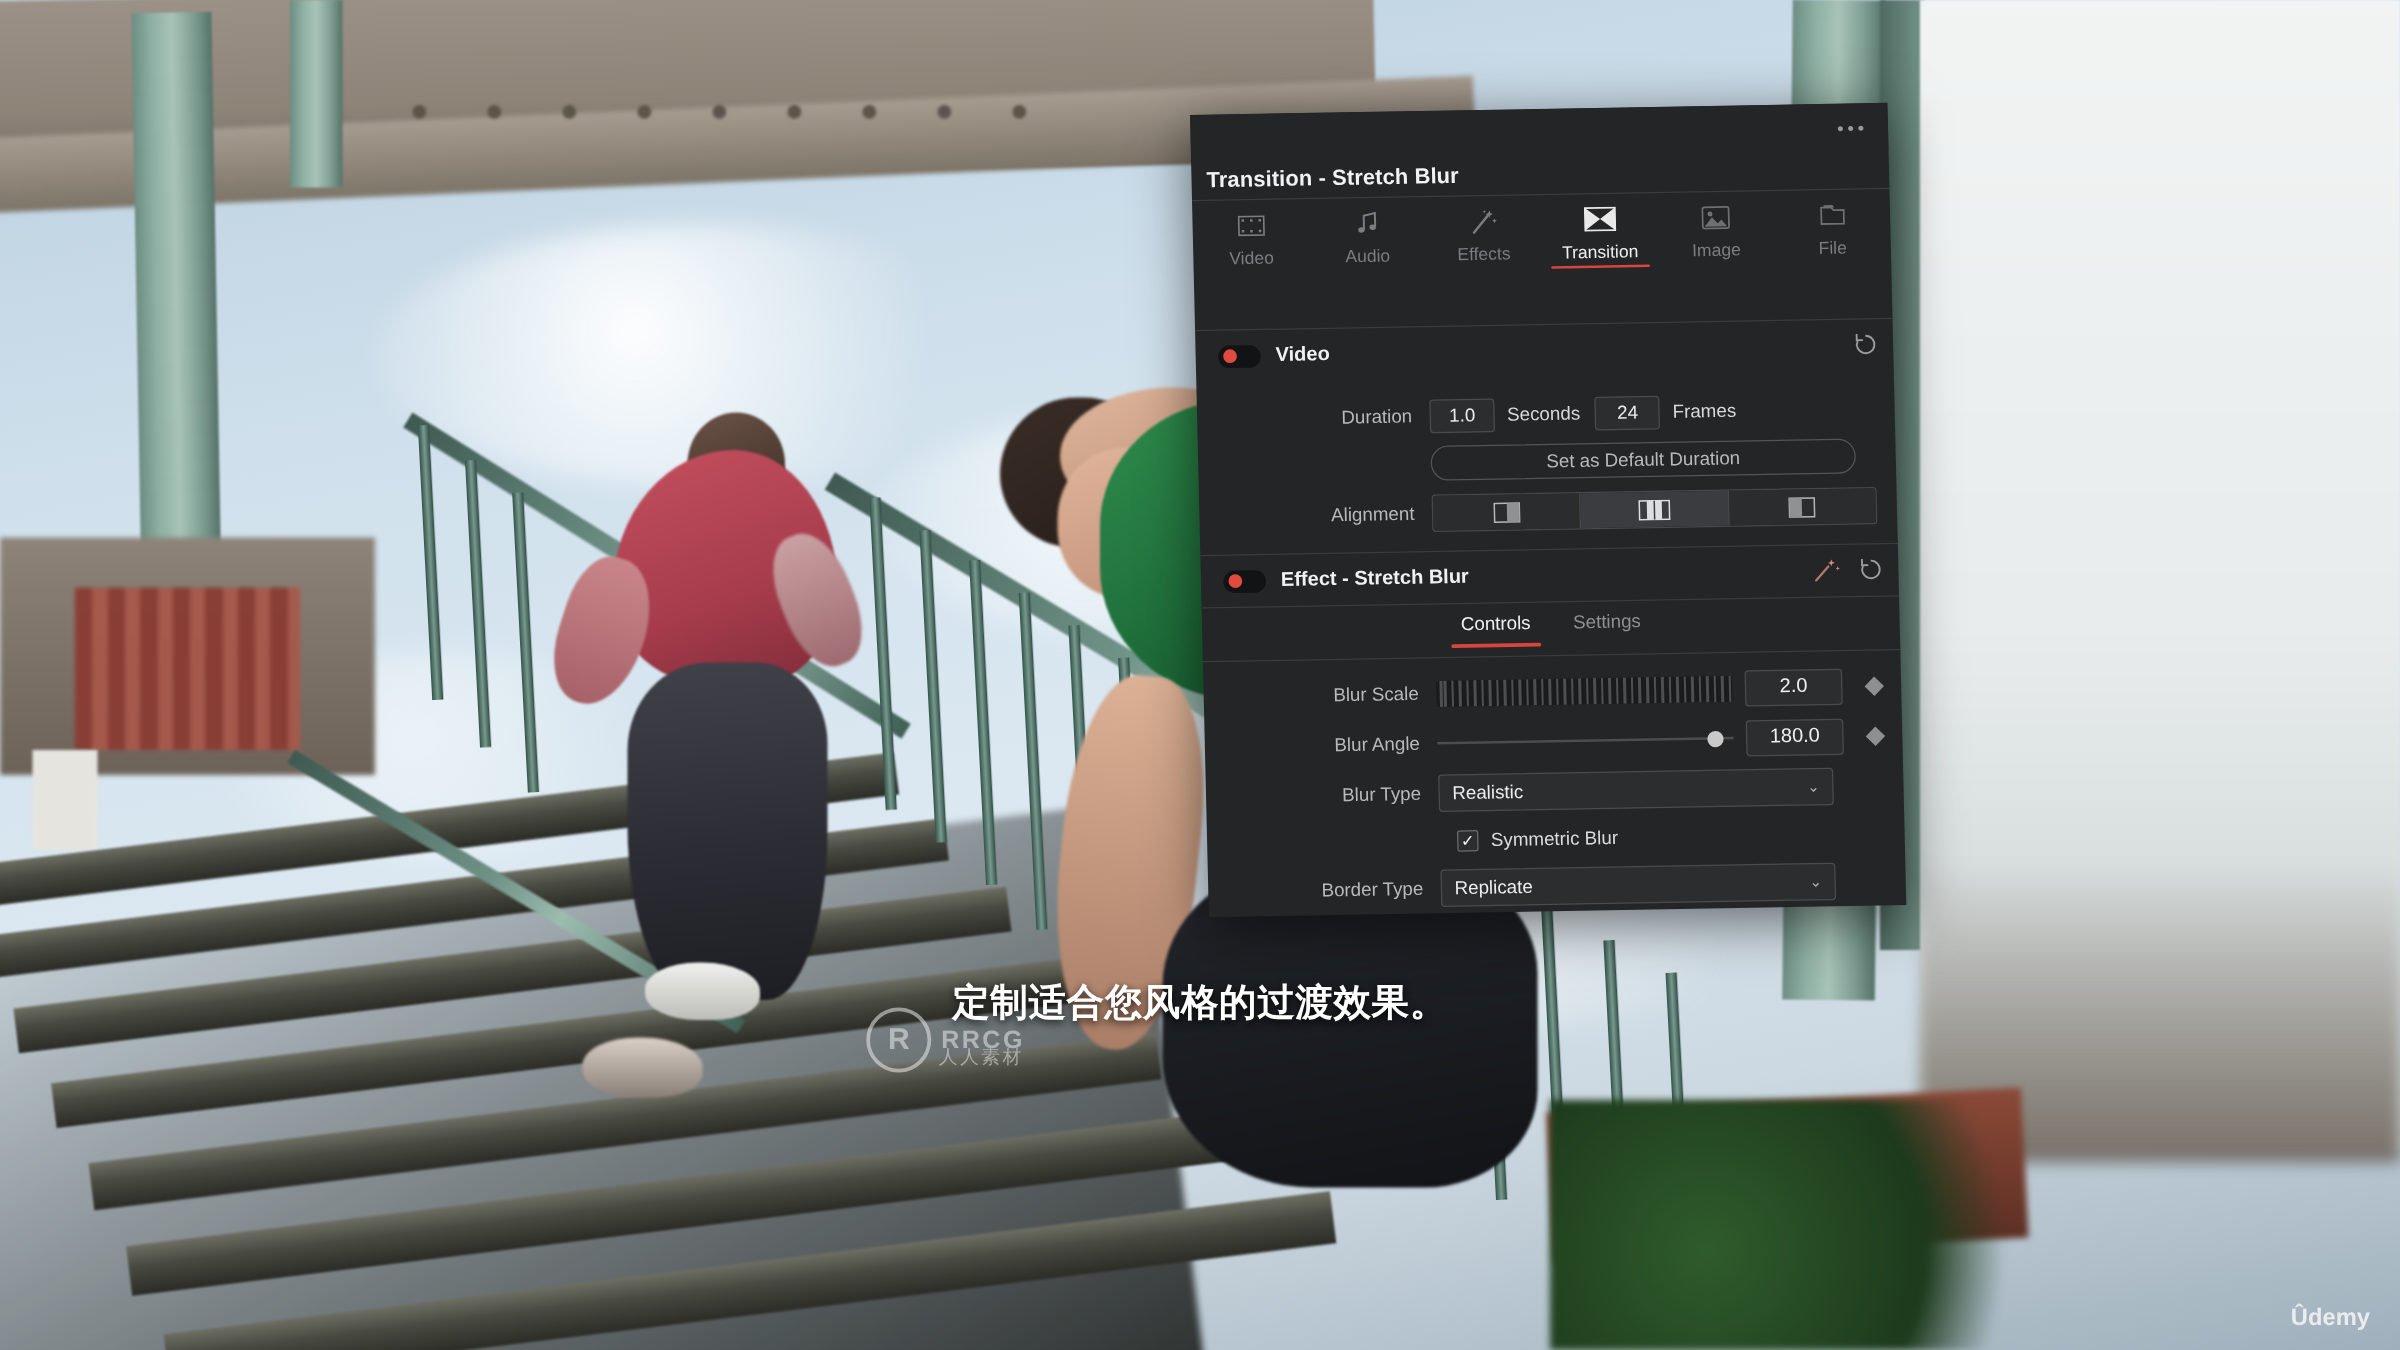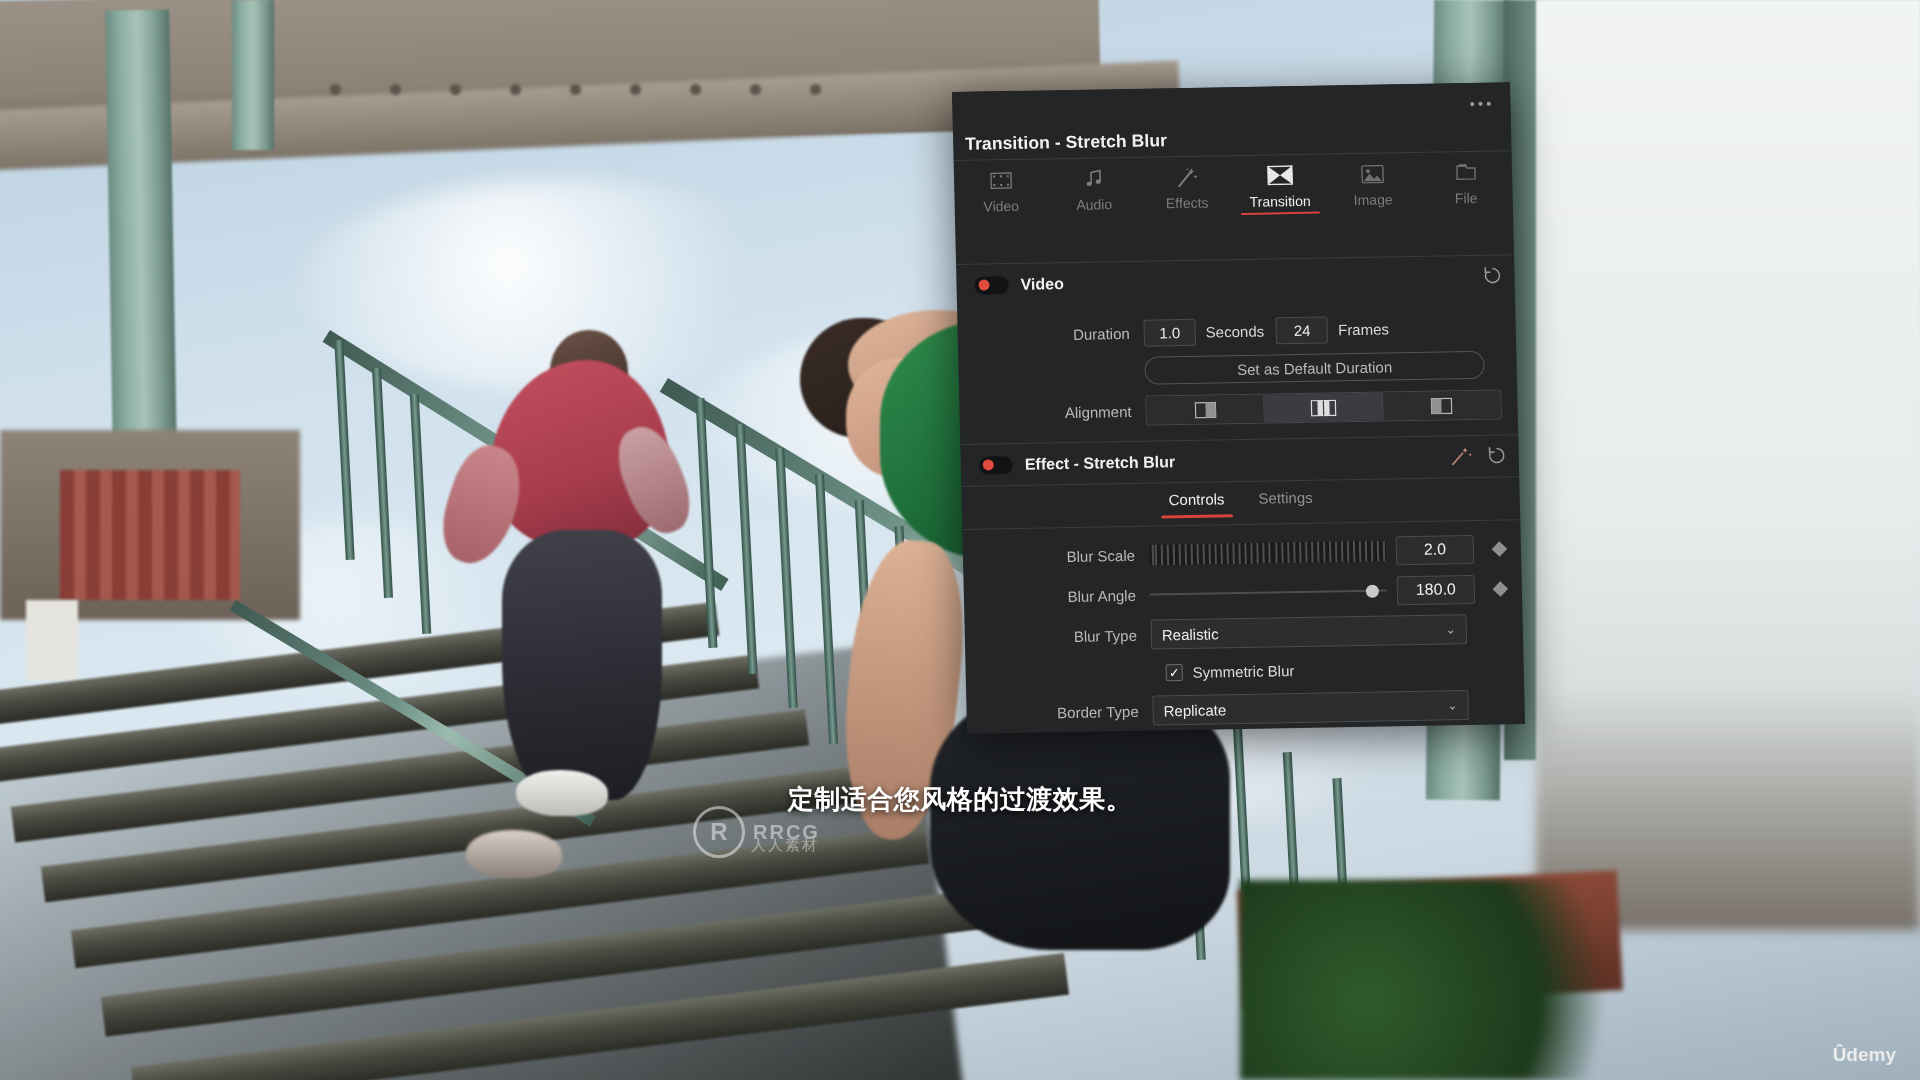--- a/index.html
+++ b/index.html
@@ -334,21 +334,21 @@
     background: #2b2d2f; color: #ffffff; font-size: 13px;
     display: flex; align-items: center; justify-content: center; margin-right: 10px;
   }
   .cblabel { color: #dcdcdc; font-size: 15px; }
 
   .ico svg { display:block; }
 
   
   .sub-cn {
     position: absolute; left: 0; right: 0; top: 782px;
-    text-align: center; color: #ffffff; font-size: 26px; font-weight: bold;
+    text-align: center; color: #ffffff; font-size: 30px; font-weight: bold;
     text-shadow: 0 2px 7px rgba(0,0,0,.85);
     letter-spacing: .5px;
   }
   .sub-en {
     position: absolute; left: 0; right: 0; top: 818px;
     text-align: center; color: #ffffff; font-size: 27px; font-weight: bold;
     text-shadow: 0 2px 7px rgba(0,0,0,.85);
   }
   .watermark {
     position: absolute; left: 693px; top: 806px;

